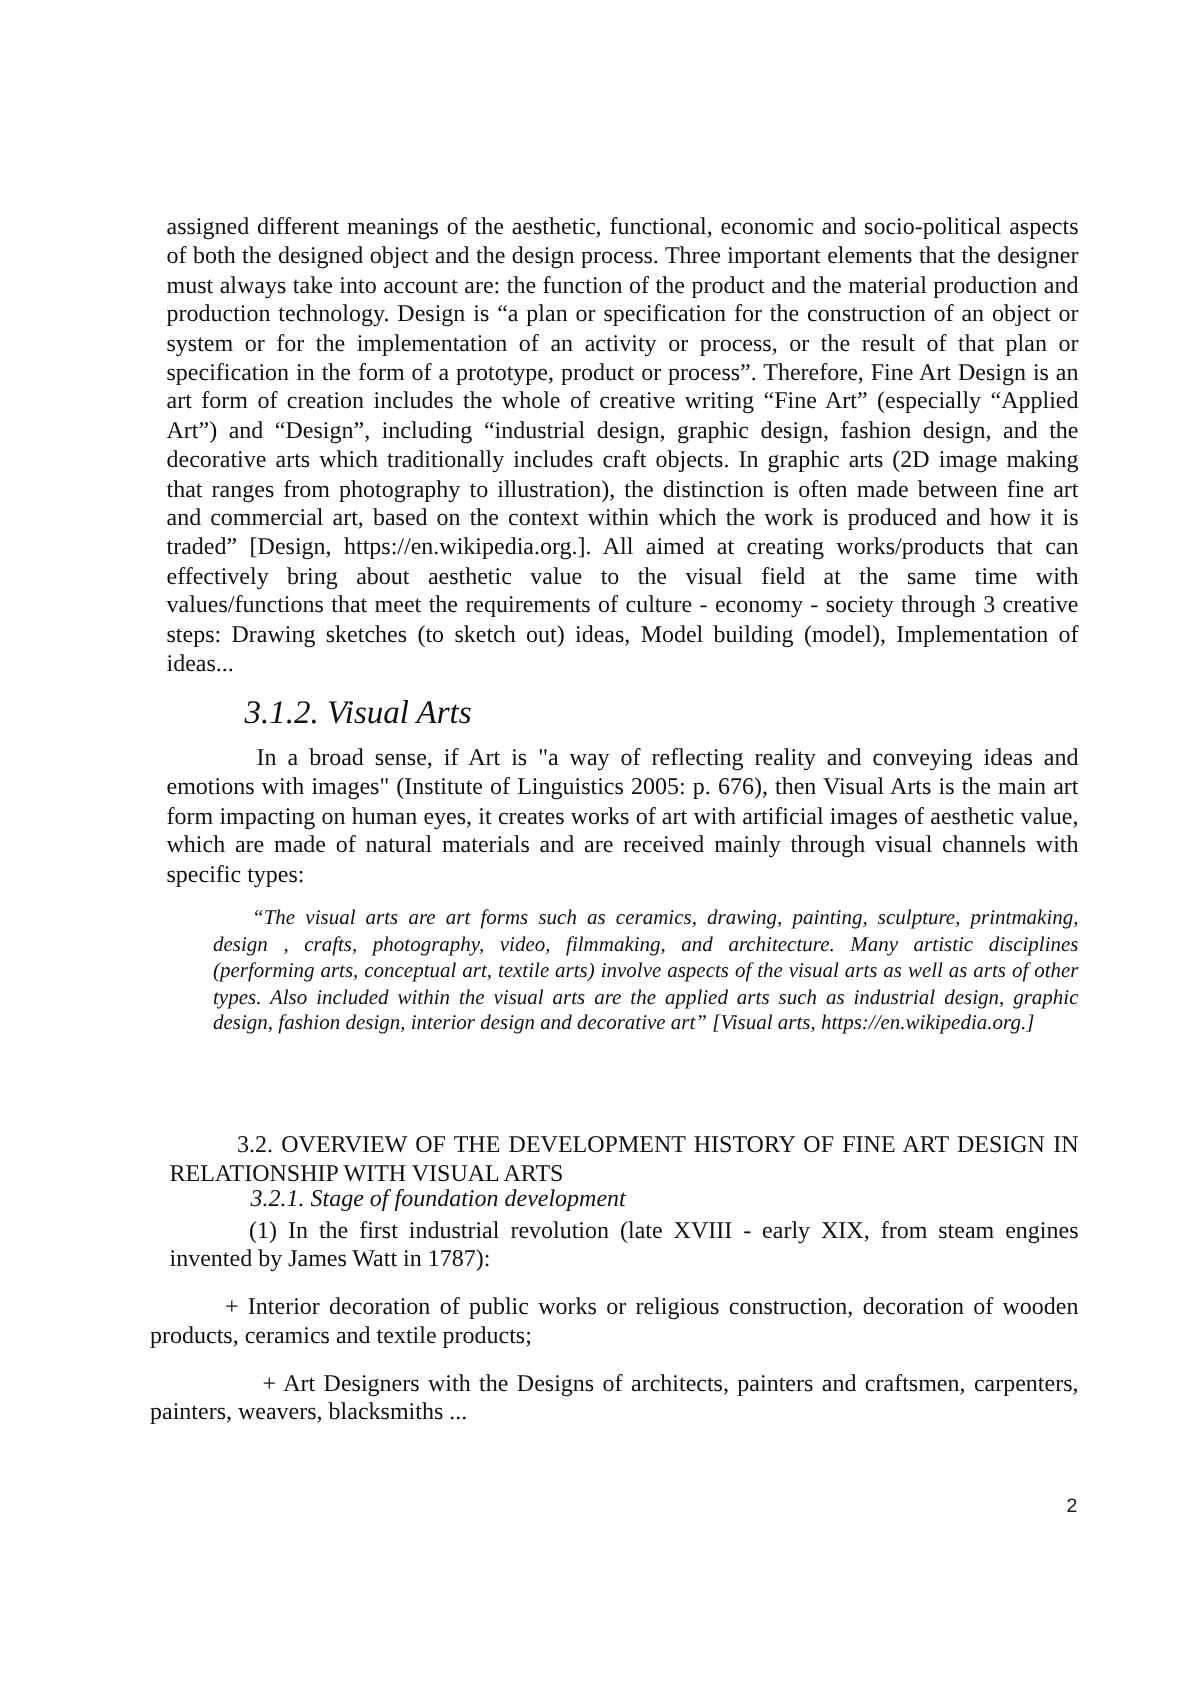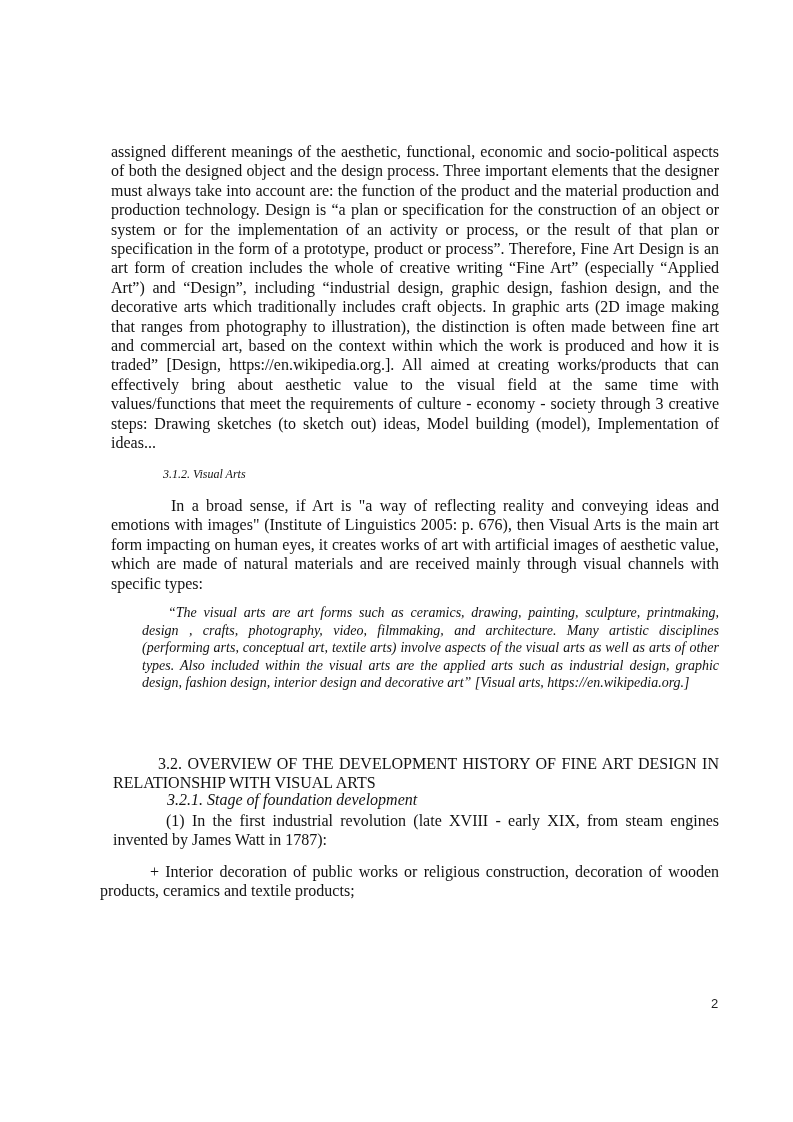--- a/index.html
+++ b/index.html
@@ -28,21 +28,21 @@
     width: 608px;
     font-size: 16px;
     line-height: 19.4px;
     text-align: justify;
   }
   .p1 { top: 142px; }
   .h312 {
     position: absolute;
     left: 163px;
     top: 465px;
-    font-size: 12px;
+    font-size: 22px;
     font-style: italic;
     line-height: 19.4px;
   }
   .p2 {
     top: 496px;
     text-indent: 60px;
   }
   .quote {
     position: absolute;
     left: 142px;
@@ -115,16 +115,17 @@
   <blockquote class="quote" style="margin:0;">“The visual arts are art forms such as ceramics, drawing, painting, sculpture, printmaking, design , crafts, photography, video, filmmaking, and architecture. Many artistic disciplines (performing arts, conceptual art, textile arts) involve aspects of the visual arts as well as arts of other types. Also included within the visual arts are the applied arts such as industrial design, graphic design, fashion design, interior design  and decorative art” [Visual arts, https://en.wikipedia.org.]</blockquote>
 
   <div class="h32">3.2. OVERVIEW OF THE DEVELOPMENT HISTORY OF FINE ART DESIGN IN RELATIONSHIP WITH VISUAL ARTS</div>
 
   <div class="h321">3.2.1. Stage of foundation development</div>
 
   <p class="body-text p3" style="margin:0;">(1) In the first industrial revolution (late XVIII - early XIX, from steam engines invented by James Watt in 1787):</p>
 
   <p class="body-text b1" style="margin:0;">+  Interior decoration of public works or religious construction, decoration of wooden products, ceramics and textile products;</p>
 
+  <p class="body-text b2" style="margin:0;">+ Art Designers with the Designs of architects, painters and craftsmen, carpenters, painters, weavers, blacksmiths ...</p>
 
   <div class="page-number">2</div>
 
 </div>
 
 </body></html>

